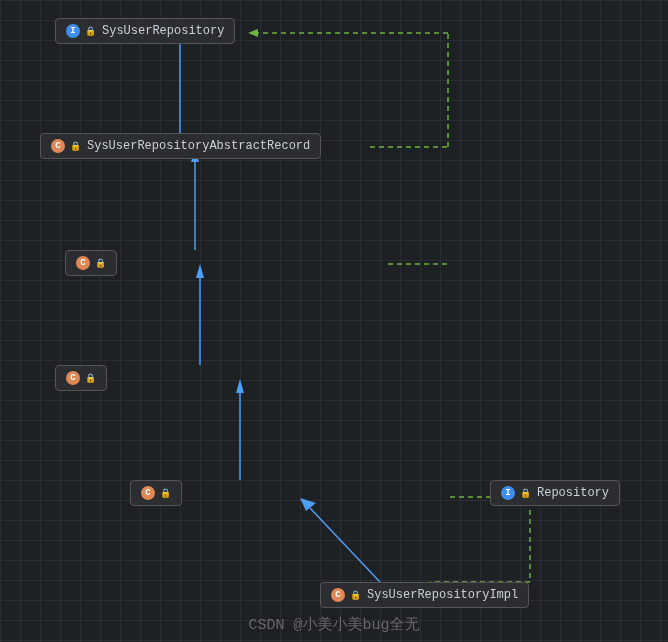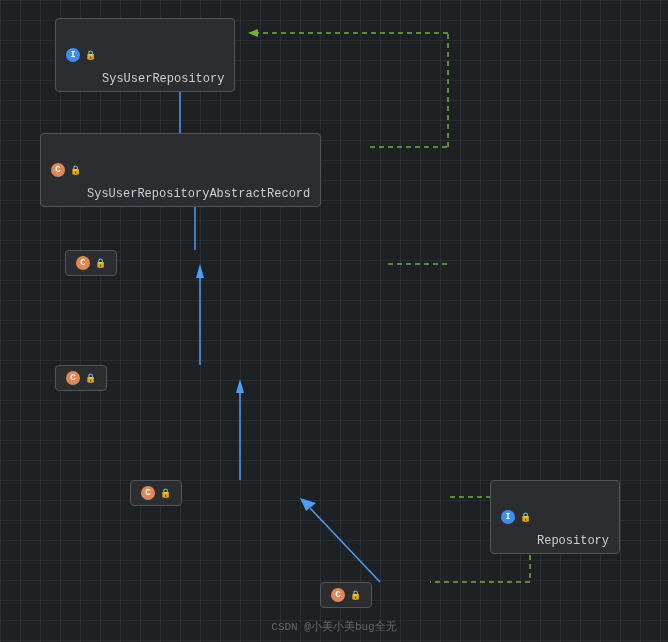--- a/index.html
+++ b/index.html
@@ -27,21 +27,20 @@
       gap: 6px;
       white-space: nowrap;
       cursor: pointer;
       user-select: none;
     }
 
     .node-label {
       font-size: 12px;
       color: #c9d1d9;
       font-family: 'Courier New', monospace;
-      margin-top: 48px;
     }
 
     .icon-interface {
       width: 14px;
       height: 14px;
       border-radius: 50%;
       background: #3d8ef0;
       display: flex;
       align-items: center;
       justify-content: center;
@@ -84,21 +83,21 @@
       height: 642px;
       pointer-events: none;
     }
 
     .watermark {
       position: absolute;
       bottom: 8px;
       left: 50%;
       transform: translateX(-50%);
       color: rgba(150,150,150,0.6);
-      font-size: 11px;
+      font-size: 15px;
       white-space: nowrap;
     }
   </style>
 </head>
 <body>
 
 <svg class="arrows">
 
   <line x1="370" y1="147" x2="448" y2="147" stroke="#6db33f" stroke-width="1.5" stroke-dasharray="5,4"></line>
   <line x1="448" y1="147" x2="448" y2="33" stroke="#6db33f" stroke-width="1.5" stroke-dasharray="5,4"></line>
@@ -157,15 +156,16 @@
 
 <div class="node" style="left:490px; top:480px;">
   <div class="icon-interface">I</div>
   <span class="icon-lock">🔒</span>
   <span class="node-label">Repository</span>
 </div>
 
 <div class="node" style="left:320px; top:582px;">
   <div class="icon-class" style="background:#e08855;">C</div>
   <span class="icon-lock">🔒</span>
+  <span class="node-label">SysUserRepositoryImpl</span>
 </div>
 
 <div class="watermark">CSDN @小美小美bug全无</div>
 
 </body></html>

